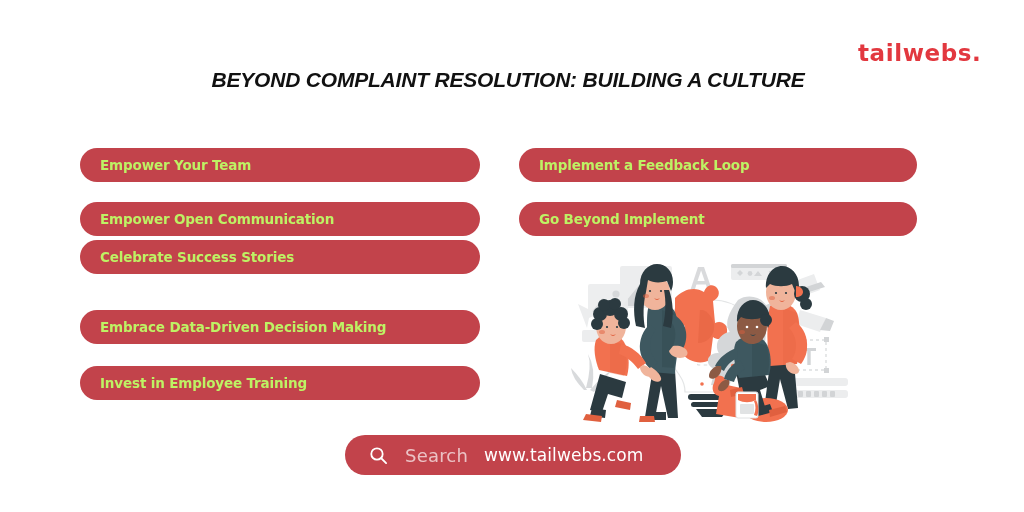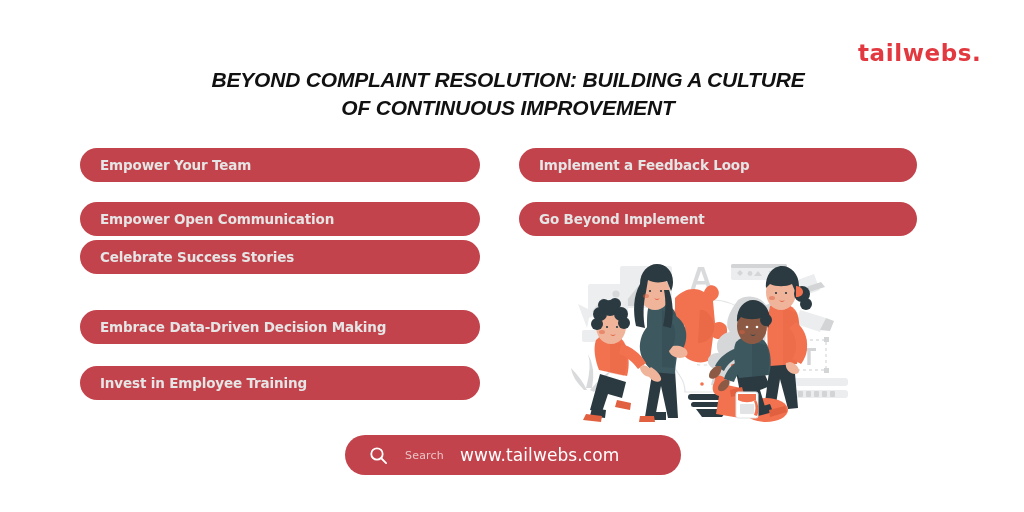--- a/index.html
+++ b/index.html
@@ -50,21 +50,21 @@
     position: absolute;
     height: 34px;
     border-radius: 17px;
     background: #C2434B;
     display: flex;
     align-items: center;
     box-sizing: border-box;
     padding-left: 20px;
   }
   .pill-label {
-    color: #e5e5e5;
+    color: #bef264;
     font-size: 13.5px;
     font-weight: 700;
     letter-spacing: -0.15px;
     white-space: nowrap;
     font-family: "DejaVu Sans", sans-serif;
   }
   .col-left  { left: 80px;  width: 400px; }
   .col-right { left: 519px; width: 398px; }
 
   .row-0 { top: 148px; }
@@ -99,21 +99,21 @@
   }
   #search-bar .sb-icon {
     width: 19px;
     height: 19px;
     flex: 0 0 auto;
     margin-right: 17px;
     display: block;
   }
   #search-bar .sb-placeholder {
     color: rgba(255,255,255,0.68);
-    font-size: 11px;
+    font-size: 18px;
     font-weight: 400;
     letter-spacing: 0.2px;
     font-family: "DejaVu Sans", sans-serif;
     margin-right: 16px;
     white-space: nowrap;
   }
   #search-bar .sb-url {
     color: #ffffff;
     font-size: 17px;
     font-weight: 400;
@@ -122,21 +122,20 @@
     white-space: nowrap;
   }
 </style>
 </head>
 <body>
 
 <div id="brand-logo">tailwebs.</div>
 
 <h1 id="page-title">
   <span class="title-line">BEYOND COMPLAINT RESOLUTION: BUILDING A CULTURE</span>
-  <span class="title-line">OF CONTINUOUS IMPROVEMENT</span>
 </h1>
 
 <div class="pill col-left row-0">
   <span class="pill-label">Empower Your Team</span>
 </div>
 <div class="pill col-left row-1">
   <span class="pill-label">Empower Open Communication</span>
 </div>
 <div class="pill col-left row-2">
   <span class="pill-label">Celebrate Success Stories</span>

